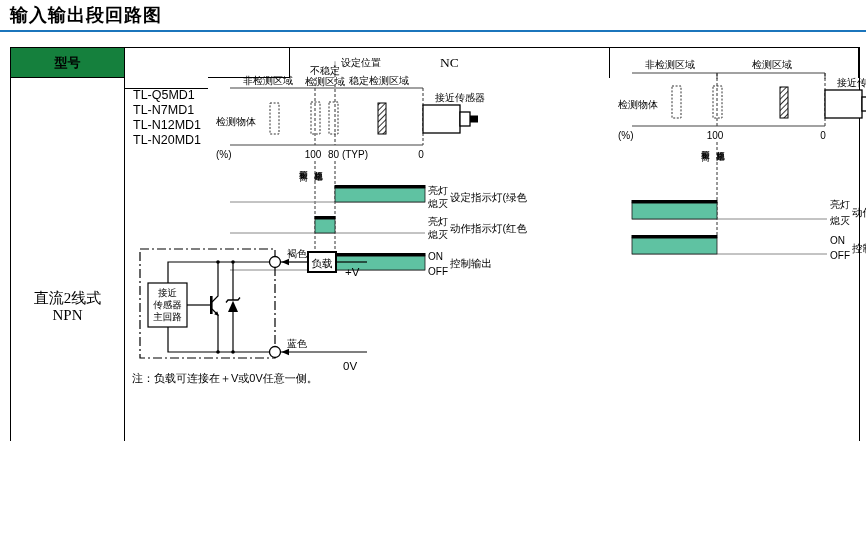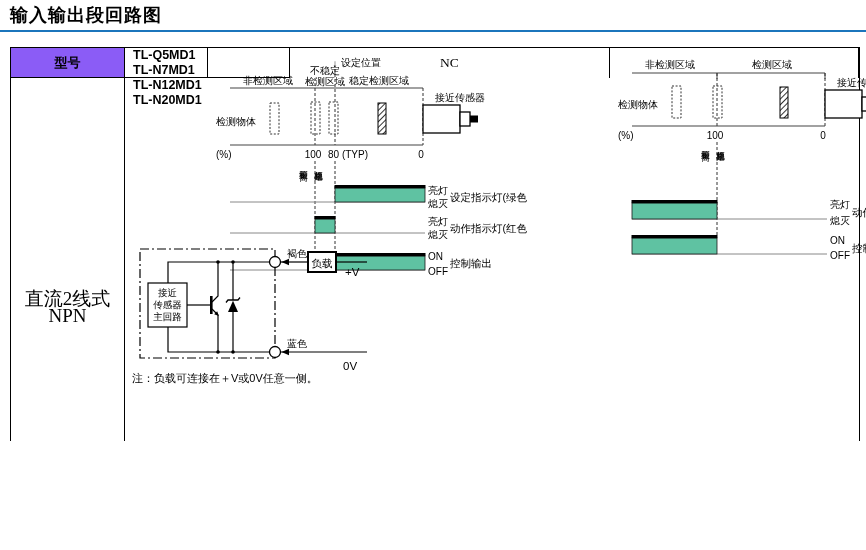--- a/index.html
+++ b/index.html
@@ -18,35 +18,35 @@
     position:absolute; left:10px; top:47px; width:850px; height:490px;
     border:1px solid #000; box-sizing:border-box;
     display:grid;
     grid-template-columns:114px 83px 82px 320px 249px;
     grid-template-rows:30px 237px 221px;
   }
   .cell { box-sizing:border-box; position:relative; }
   .b-r { border-right:1px solid #000; }
   .b-b { border-bottom:1px solid #000; }
   .hdr {
-    background:#8b5cf6; display:flex; align-items:center; justify-content:center;
+    background:#15803d; display:flex; align-items:center; justify-content:center;
     font-weight:bold; font-size:13px;
   }
   .models {
     display:flex; flex-direction:column; justify-content:space-between;
-    padding-left:8px; font-weight:bold; font-size:12.5px; line-height:15px;
+    padding-left:8px; font-weight:normal; font-size:12.5px; line-height:15px;margin-top:40px;
   }
   .mode {
     display:flex; align-items:center; justify-content:center;
     font-family:"Liberation Serif", serif; font-size:13.5px;
   }
   .outform {
     grid-row:2 / span 2;
     display:flex; flex-direction:column; align-items:center; justify-content:center;
-    font-family:"Liberation Serif", serif; font-size:19px; line-height:17px; text-align:center;
+    font-family:"Liberation Serif", serif; font-size:15px; line-height:17px; text-align:center;
   }
   .circuit-cell { grid-row:2 / span 2; }
   svg { display:block; }
   svg text { fill:#000; font-family:"Liberation Sans", sans-serif; }
   .dlabel { font-size:10px; }
   .dnum  { font-size:10px; }
   .slabel { font-size:10.5px; }
   .vtext {
     writing-mode:vertical-rl; text-orientation:upright;
     font-size:8.5px; letter-spacing:0.5px;

